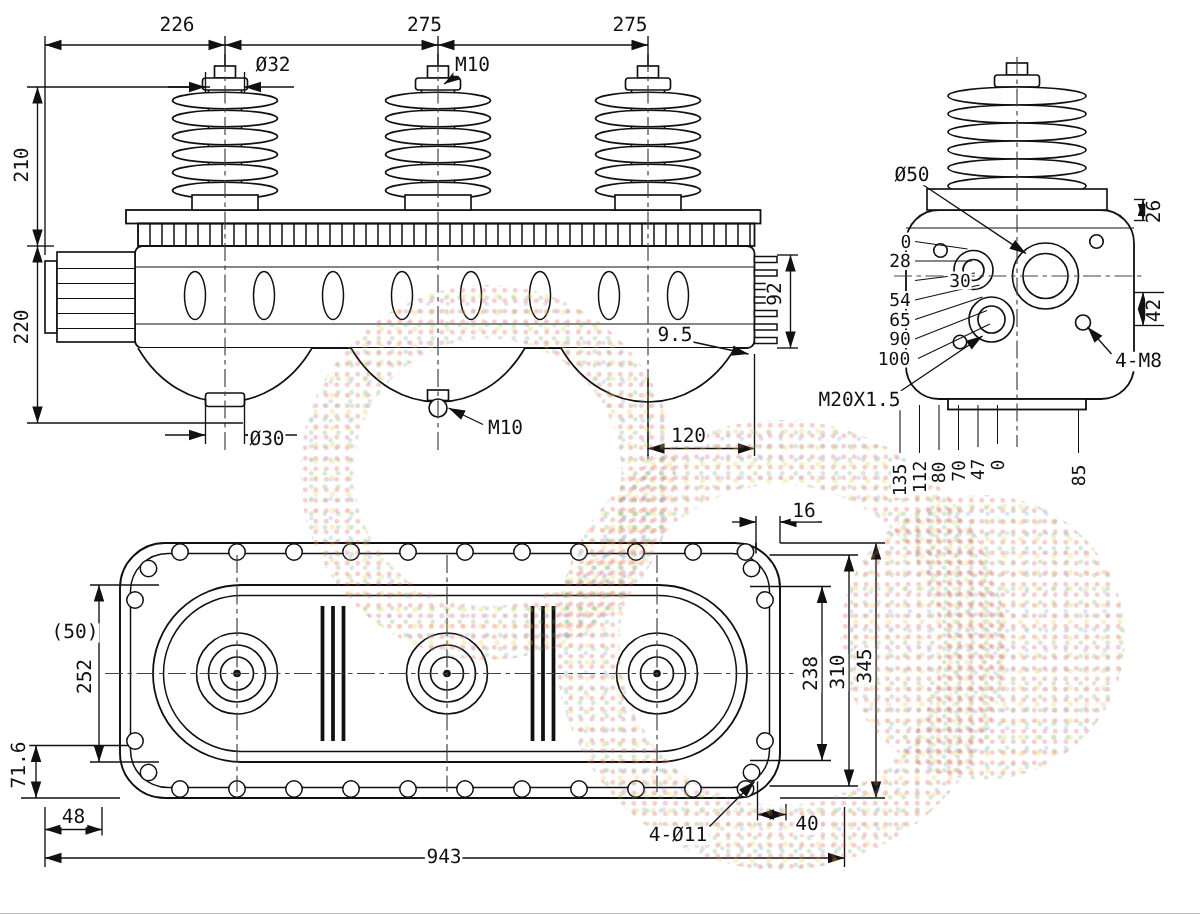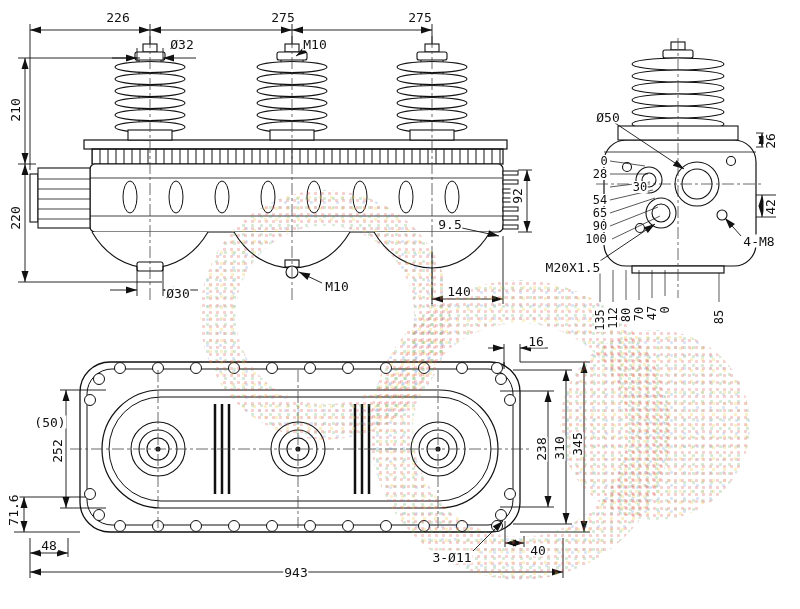--- a/index.html
+++ b/index.html
@@ -317,21 +317,21 @@
 
 <div class="lbl" style="left:118px;top:17px;">226</div>
 <div class="lbl" style="left:283px;top:17px;">275</div>
 <div class="lbl" style="left:420px;top:17px;">275</div>
 <div class="lbl" style="left:182px;top:44px;">Ø32</div>
 <div class="lbl" style="left:315px;top:44px;">M10</div>
 <div class="lbl rot" style="left:15px;top:110px;">210</div>
 <div class="lbl rot" style="left:15px;top:218px;">220</div>
 <div class="lbl" style="left:178px;top:293px;">Ø30</div>
 <div class="lbl" style="left:337px;top:286px;">M10</div>
-<div class="lbl" style="left:459px;top:291px;">140</div>
+<div class="lbl" style="left:459px;top:291px;">120</div>
 <div class="lbl" style="left:450px;top:224px;text-align:center;">9.5</div>
 <div class="lbl rot" style="left:517px;top:196px;">92</div>
 
 <div class="lbl" style="left:608px;top:117px;">Ø50</div>
 <div class="lbl rot" style="left:770px;top:141px;">26</div>
 <div class="lbl rot" style="left:770px;top:207px;">42</div>
 <div class="lbl" style="left:759px;top:241px;">4-M8</div>
 <div class="lbl" style="left:573px;top:267px;">M20X1.5</div>
 <div class="lbl sm" style="left:604px;top:161px;">0</div>
 <div class="lbl sm" style="left:600px;top:174px;">28</div>
@@ -347,19 +347,19 @@
 <div class="lbl sm rot" style="left:652px;top:313px;">47</div>
 <div class="lbl sm rot" style="left:665px;top:310px;">0</div>
 <div class="lbl sm rot" style="left:719px;top:317px;">85</div>
 
 <div class="lbl" style="left:536px;top:341px;">16</div>
 <div class="lbl rot" style="left:57px;top:451px;">252</div>
 <div class="lbl" style="left:50px;top:422px;">(50)</div>
 <div class="lbl rot" style="left:13px;top:510px;">71.6</div>
 <div class="lbl" style="left:49px;top:545px;">48</div>
 <div class="lbl" style="left:296px;top:572px;">943</div>
-<div class="lbl" style="left:452px;top:557px;">3-Ø11</div>
+<div class="lbl" style="left:452px;top:557px;">4-Ø11</div>
 <div class="lbl" style="left:538px;top:550px;">40</div>
 <div class="lbl rot" style="left:541px;top:449px;">238</div>
 <div class="lbl rot" style="left:559px;top:448px;">310</div>
 <div class="lbl rot" style="left:577px;top:444px;">345</div>
 
 </div>
 
 </body></html>

